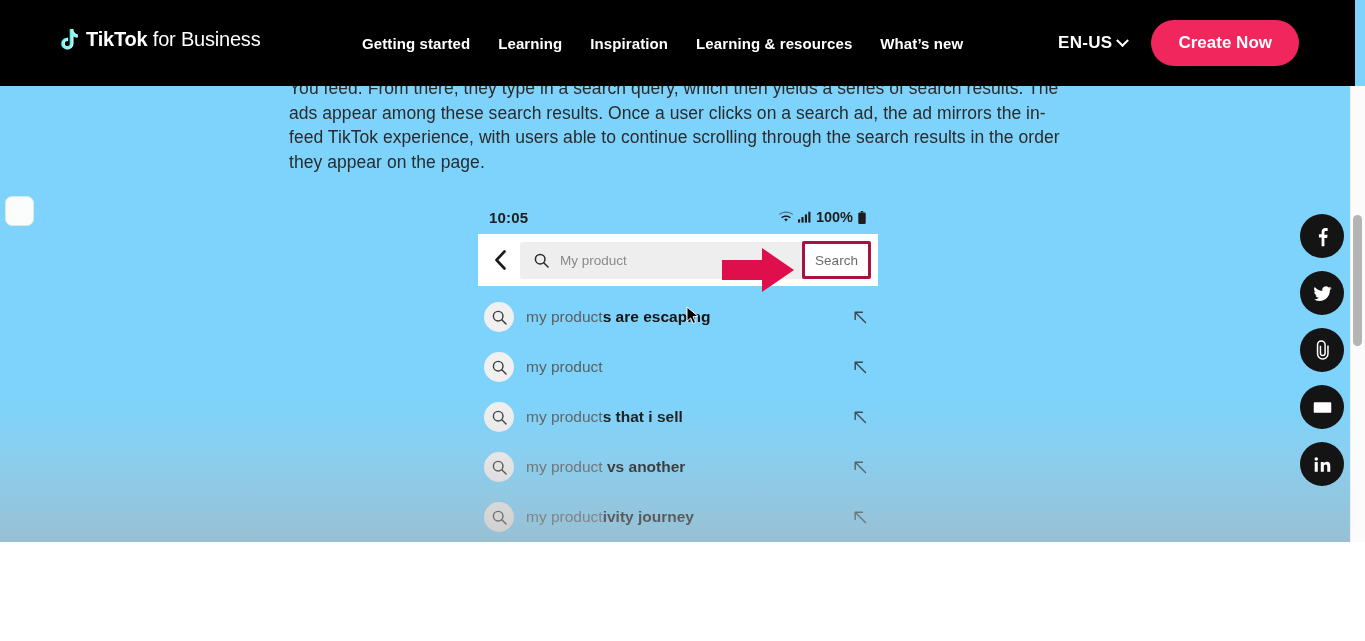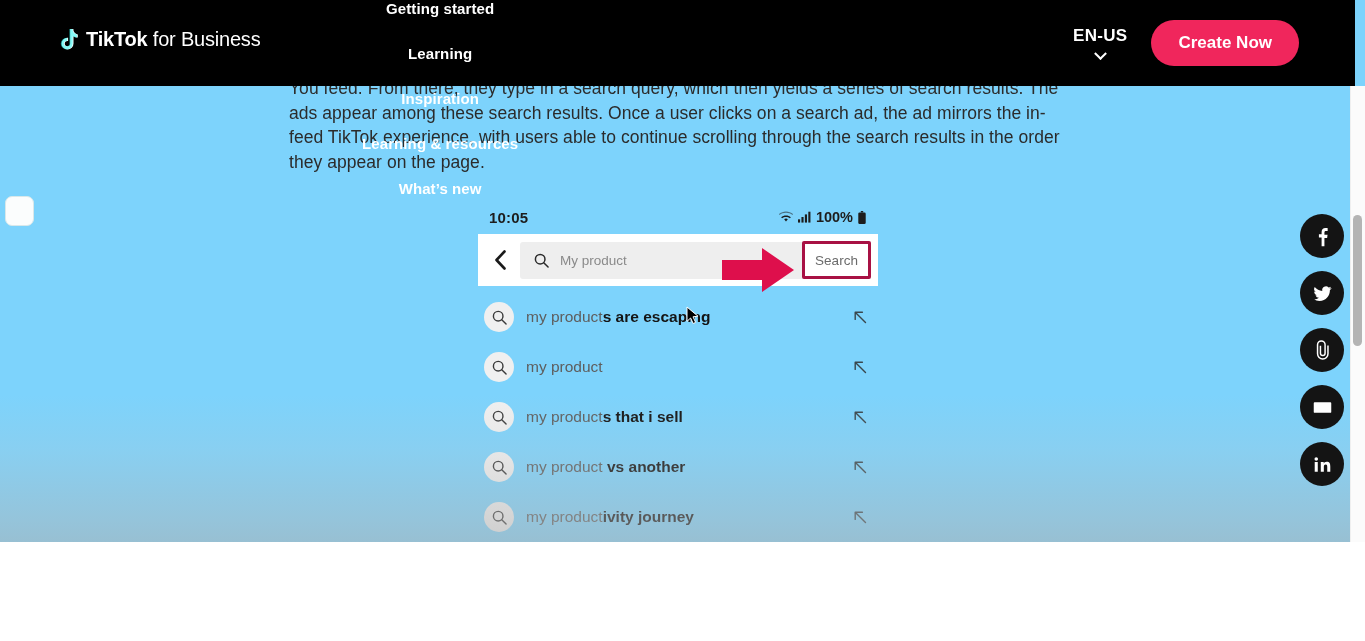--- a/index.html
+++ b/index.html
@@ -57,21 +57,21 @@
     font-size: 20px;
     letter-spacing: -0.2px;
     white-space: nowrap;
   }
   .brand-text b { font-weight: 700; }
   .brand-text span.light { font-weight: 400; }
 
   .nav-links {
     position: absolute;
     left: 362px; top: 0; height: 86px;
-    display: flex; align-items: center; gap: 28px; flex-direction: column;
+    display: flex; align-items: center; gap: 28px;
   }
   .nav-link {
     color: #ffffff;
     font-size: 15px;
     font-weight: 700;
     white-space: nowrap;
     cursor: pointer;
     letter-spacing: 0.1px;
   }
 
@@ -80,21 +80,20 @@
     right: 56px; top: 0; height: 86px;
     display: flex; align-items: center; gap: 24px;
   }
   .lang-select {
     color: #ffffff;
     font-size: 17px;
     font-weight: 700;
     display: flex; align-items: center; gap: 6px;
     cursor: pointer;
     letter-spacing: 0.3px;
-    flex-direction: column;
   }
   .chev {
     display: inline-block;
     width: 9px; height: 9px;
     border-right: 2px solid #ffffff;
     border-bottom: 2px solid #ffffff;
     transform: rotate(45deg) translate(-2px,-2px);
   }
   .create-btn {
     background: #F0265C;

